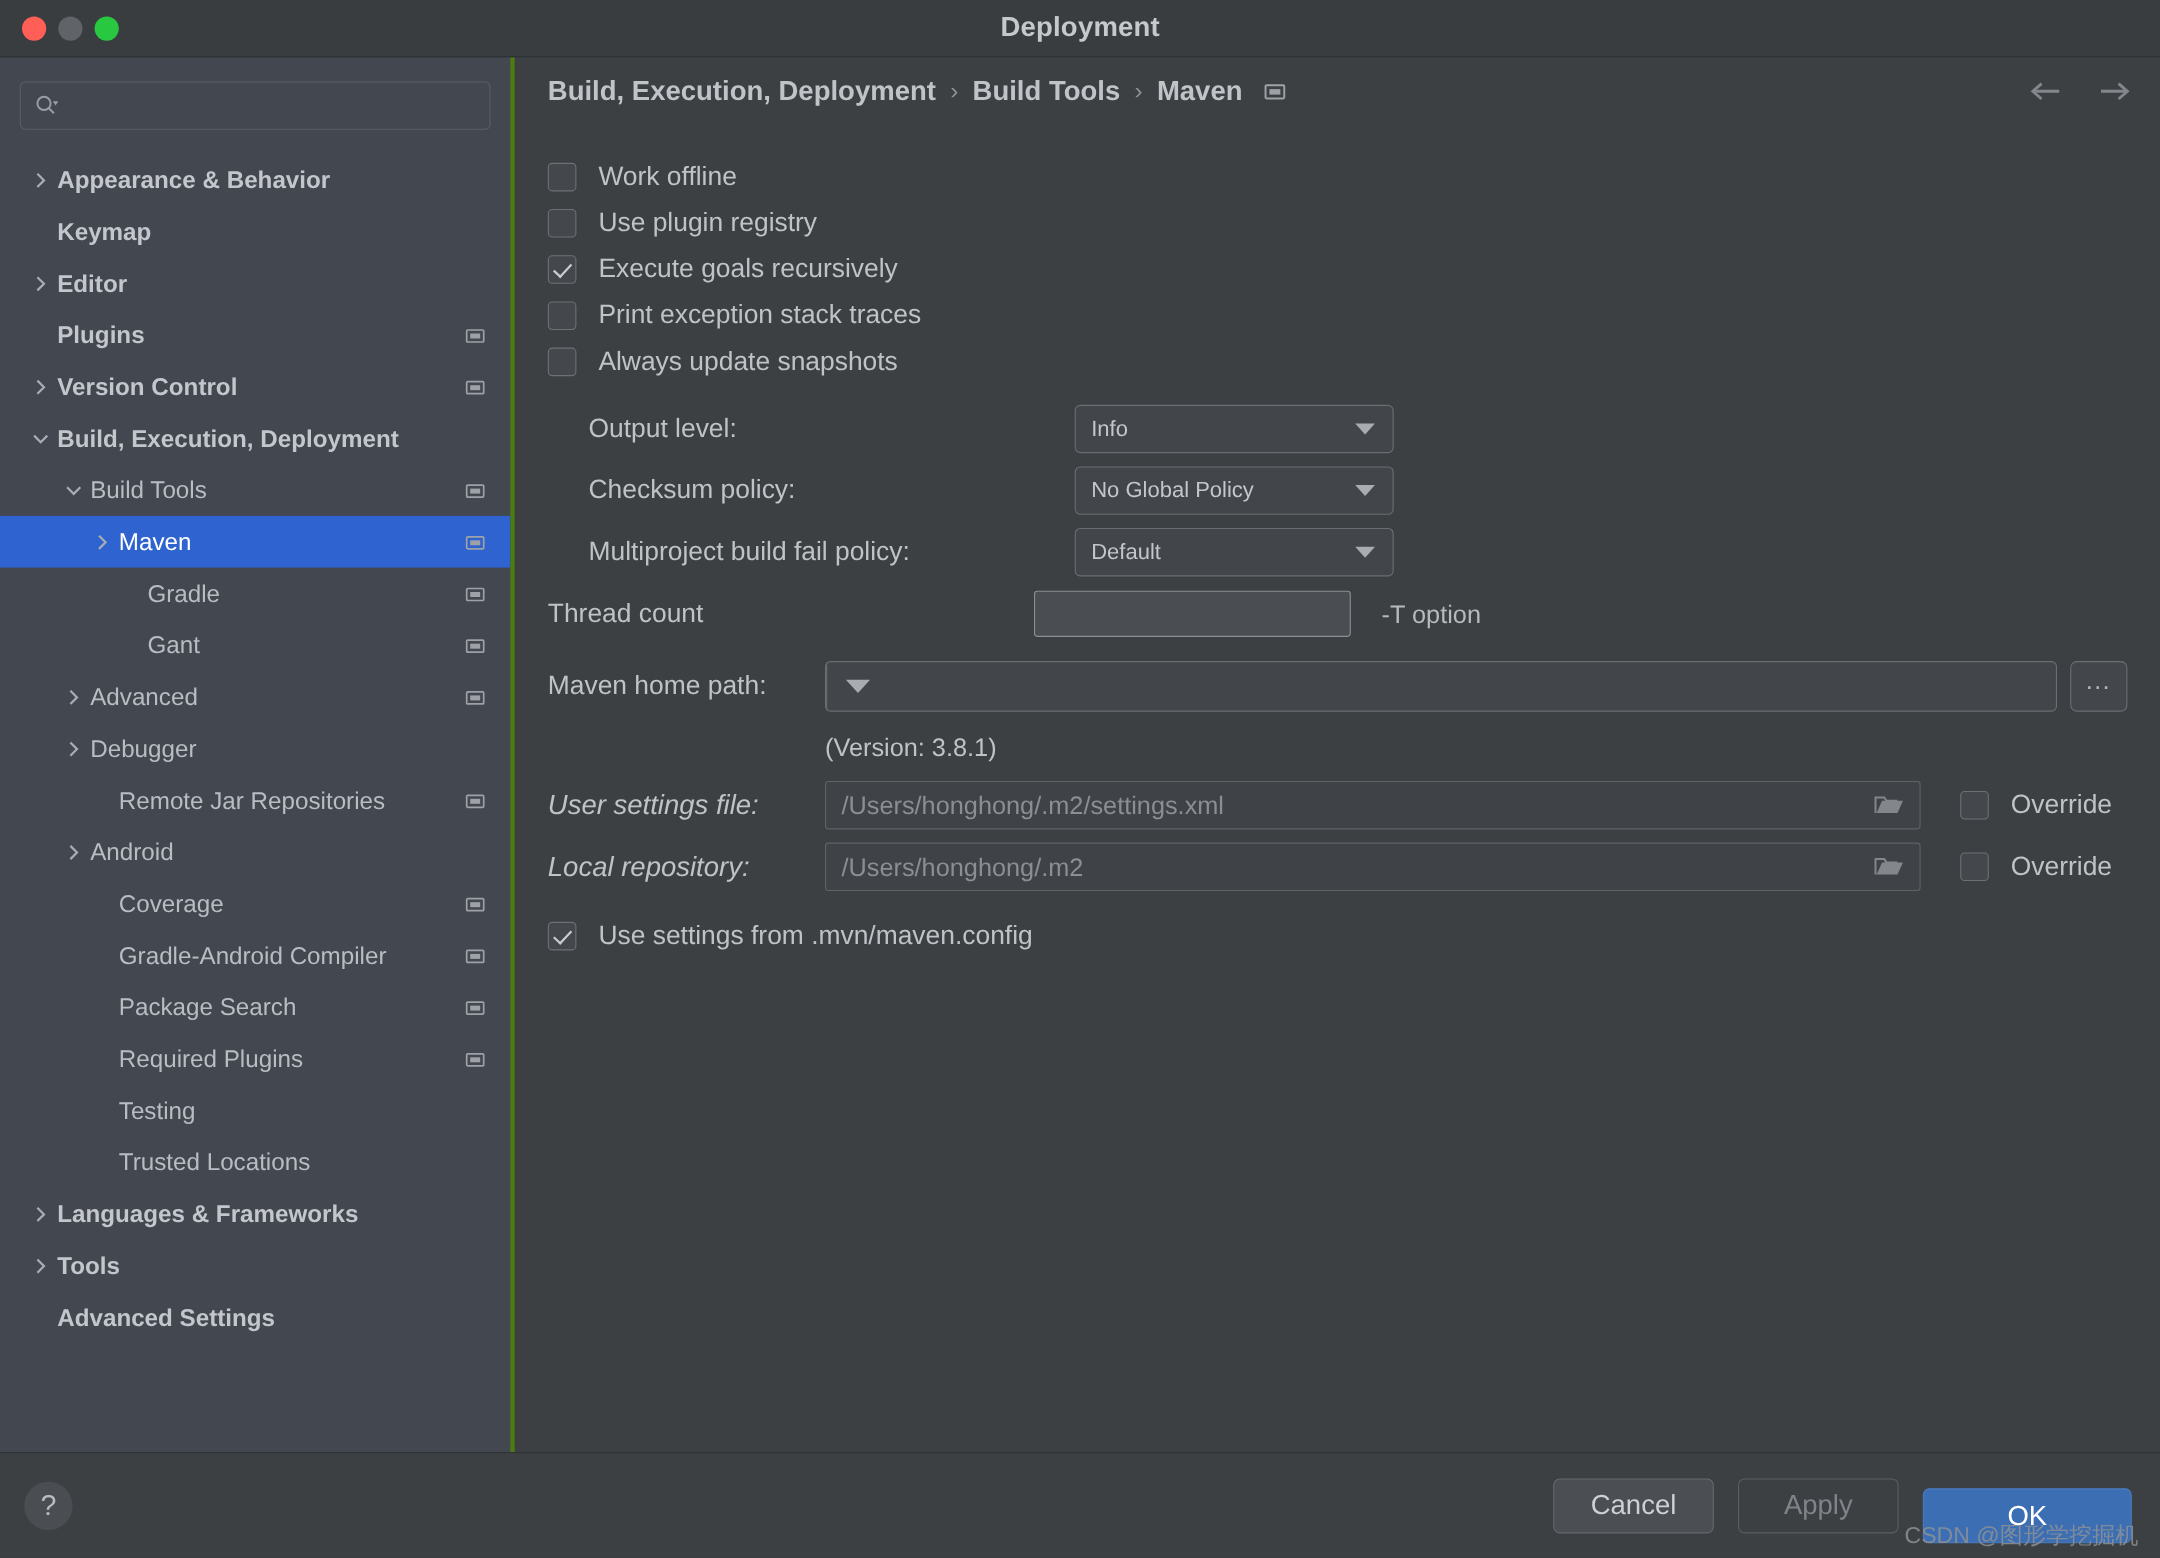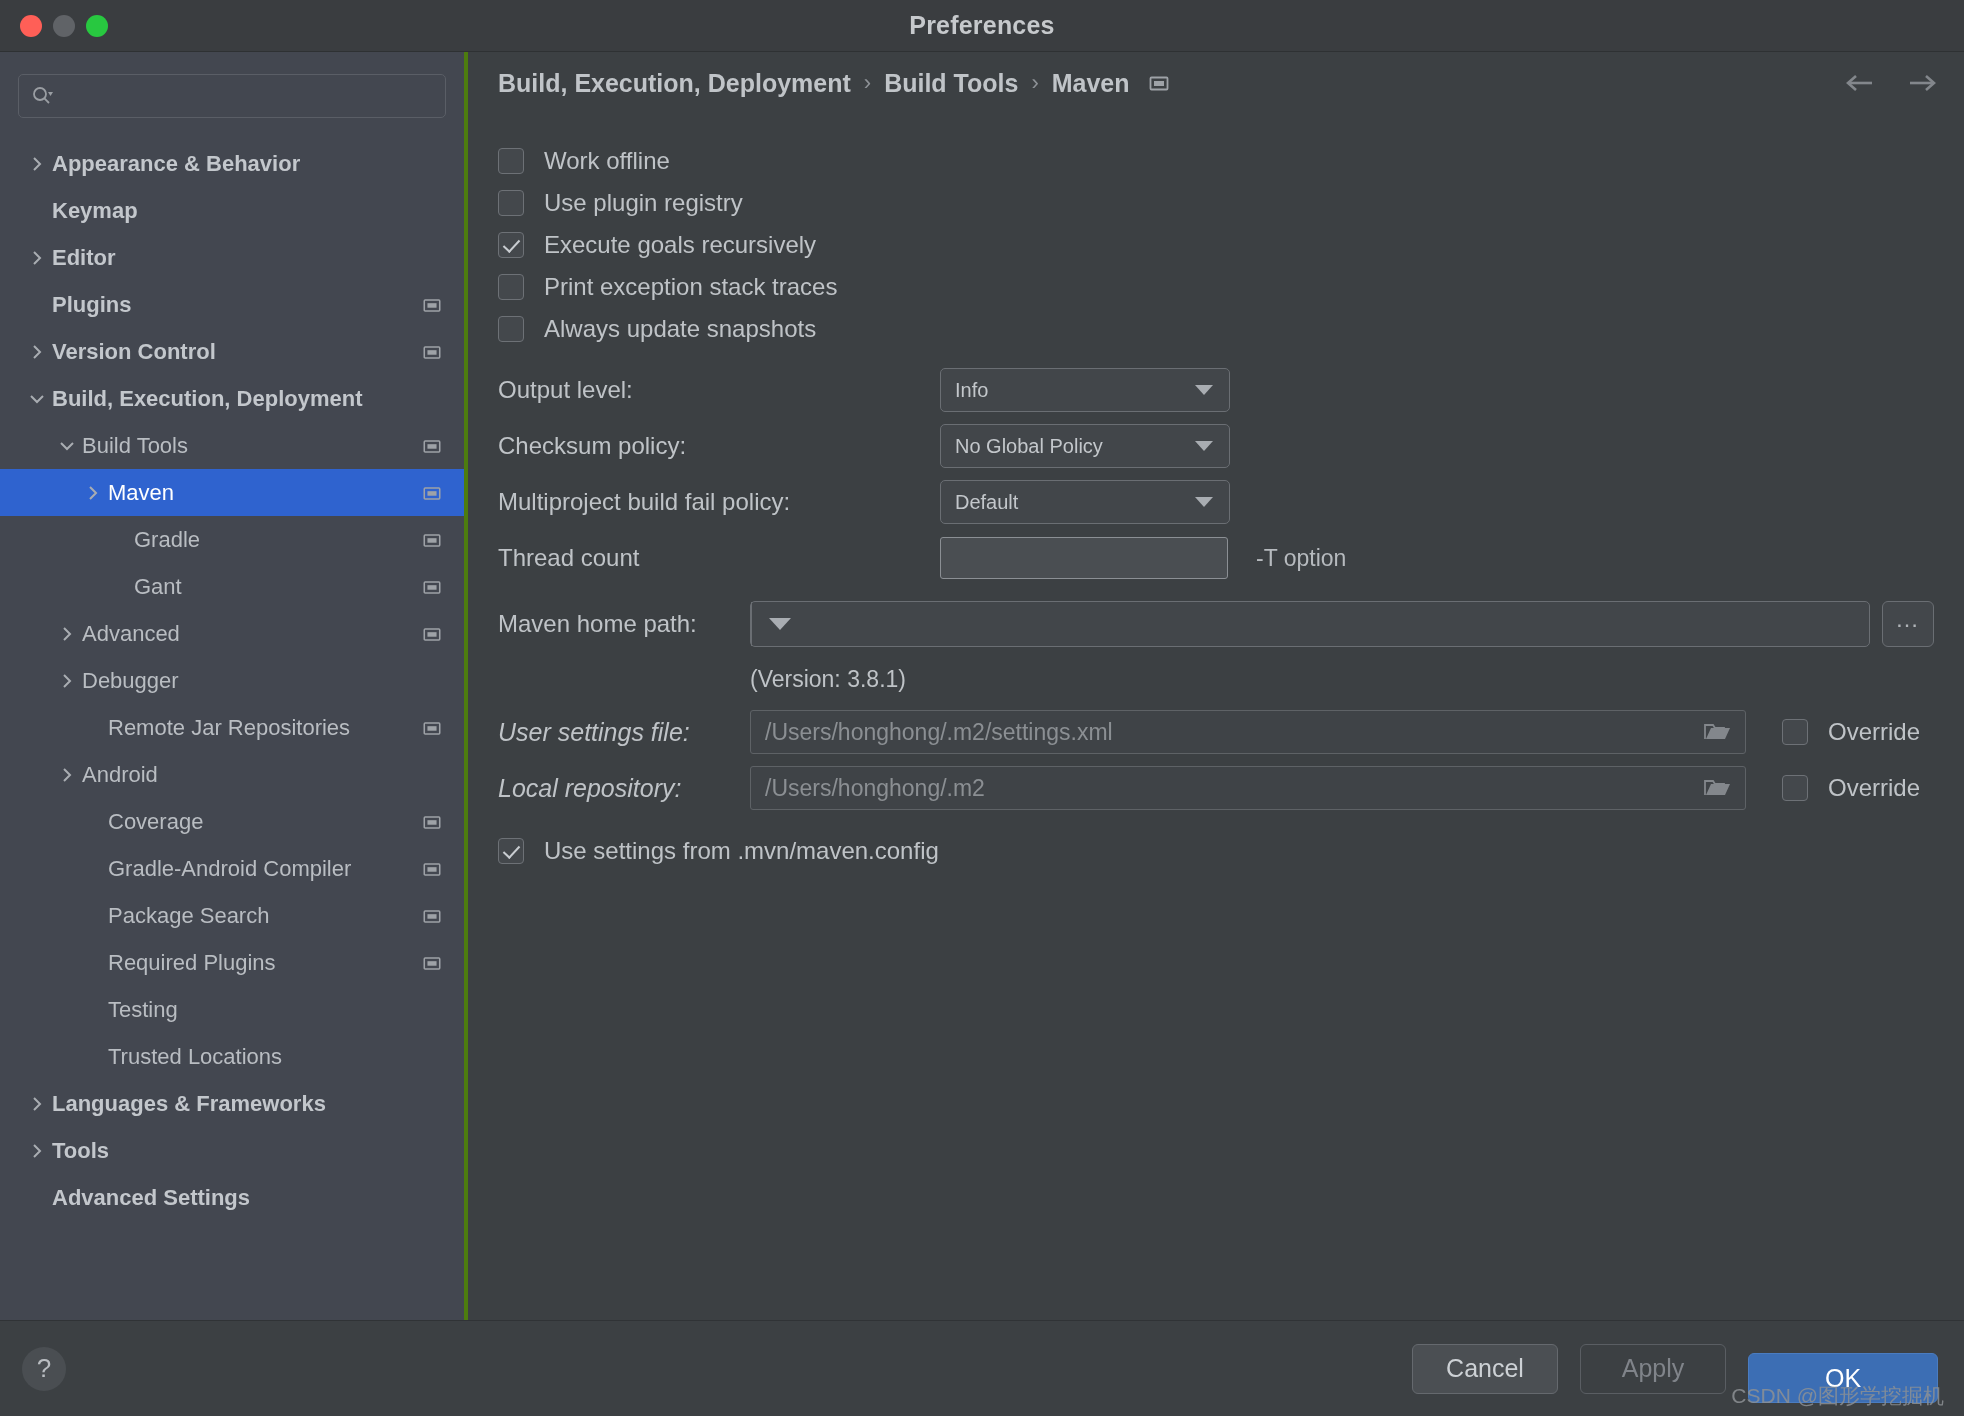--- a/index.html
+++ b/index.html
@@ -238,21 +238,21 @@
 <body>
 
 <div class="window">
 
   <div class="titlebar">
     <div class="traffic">
       <div class="light red"></div>
       <div class="light amber"></div>
       <div class="light green"></div>
     </div>
-    <div class="title-text">Preferences</div>
+    <div class="title-text">Deployment</div>
   </div>
 
   <div class="body-split">
 
     <div class="sidebar">
       <div class="search-wrap">
         <div class="search-box">
           <span class="search-icon">
             <svg width="22" height="22" viewBox="0 0 22 22">
               <circle cx="9" cy="9" r="6" fill="none" stroke="#9a9ea3" stroke-width="1.8"></circle>
@@ -523,21 +523,21 @@
             <div class="cbrow">
               <span class="cb"></span>
               <span class="cb-label">Print exception stack traces</span>
             </div>
             <div class="cbrow">
               <span class="cb"></span>
               <span class="cb-label">Always update snapshots</span>
             </div>
           </div>
 
-        <div id="combo-block" style="margin-top:12px;">
+        <div id="combo-block" style="margin-top:12px;margin-left:37px;">
             <div class="frow">
               <span class="flabel w1">Output level:</span>
               <div class="combo">
                 <span class="combo-val">Info</span>
                 <span class="combo-arrow"></span>
               </div>
             </div>
             <div class="frow">
               <span class="flabel w1">Checksum policy:</span>
               <div class="combo">

